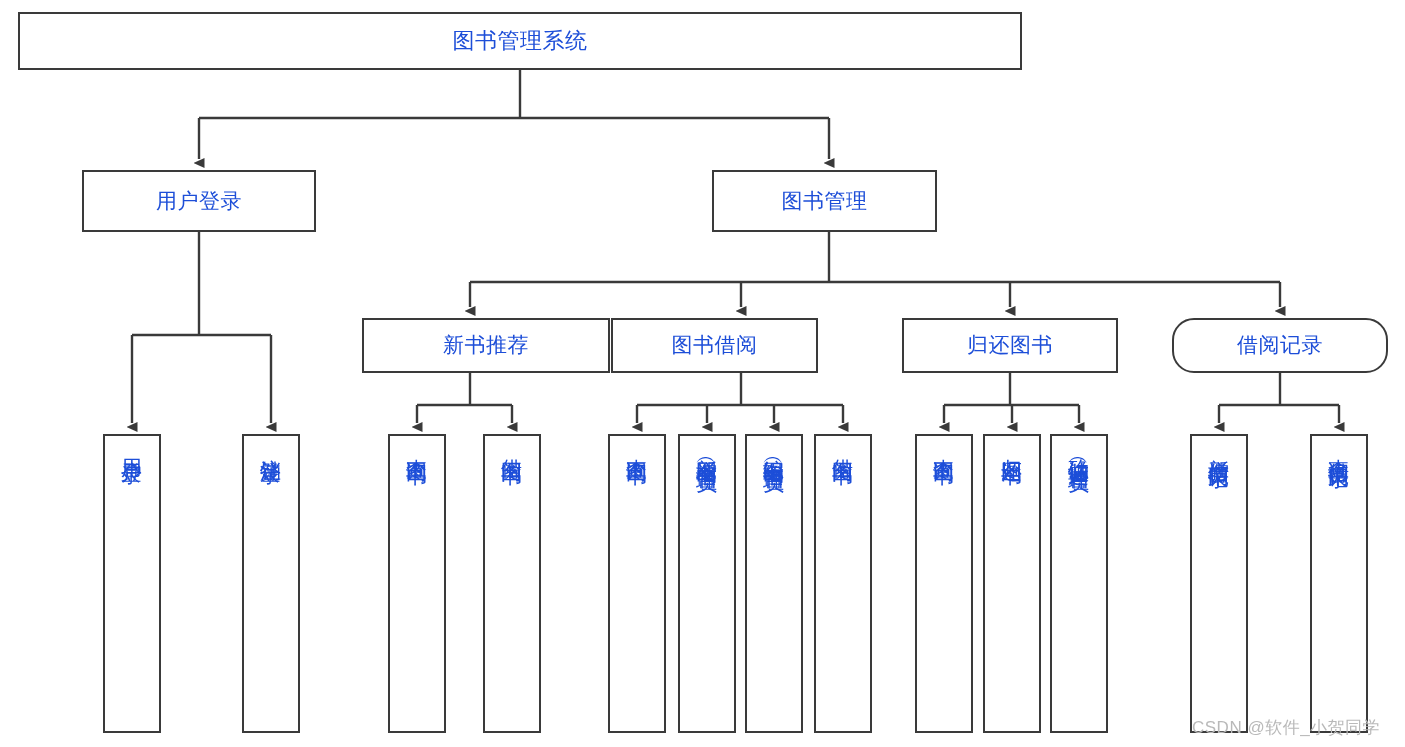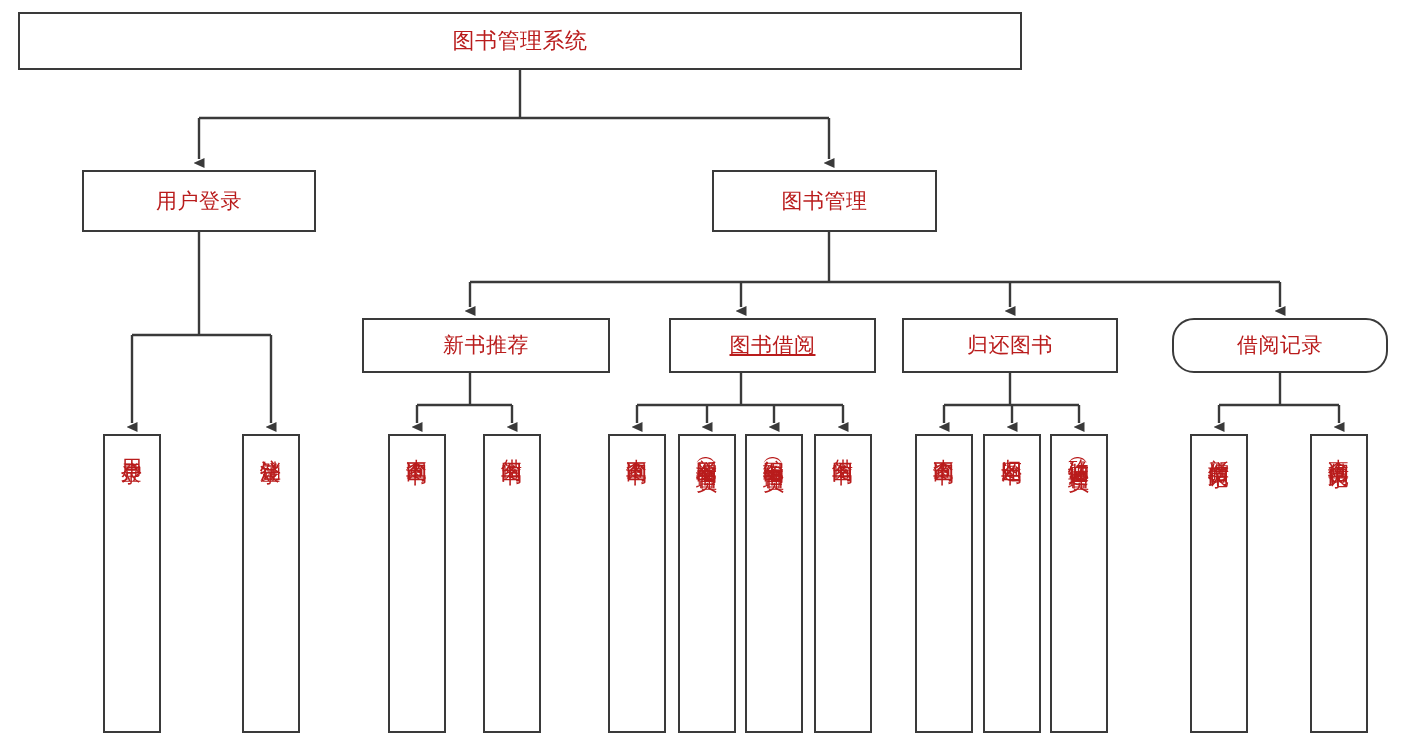--- a/index.html
+++ b/index.html
@@ -27,21 +27,21 @@
     pointer-events: none;
   }
   .node {
     position: absolute;
     box-sizing: border-box;
     background: #ffffff;
     border: 2px solid #3a3a3a;
     display: flex;
     align-items: center;
     justify-content: center;
-    color: #b91c1c;
+    color: #1d4ed8;
     line-height: 1.18;
     z-index: 2;
   }
   .node .node-label {
     display: block;
     text-align: center;
     white-space: pre-line;
   }
   .node.horizontal .node-label {
     font-size: 21px;
@@ -126,21 +126,21 @@
       </div>
       <div class="node horizontal" style="left: 82px; top: 170px; width: 234px; height: 62px;">
         <span class="node-label">用户登录</span>
       </div>
       <div class="node horizontal" style="left: 712px; top: 170px; width: 225px; height: 62px;">
         <span class="node-label">图书管理</span>
       </div>
       <div class="node horizontal" style="left: 362px; top: 318px; width: 248px; height: 55px;">
         <span class="node-label">新书推荐</span>
       </div>
-      <div class="node horizontal" style="left: 669px; top: 318px; width: 207px; height: 55px; text-decoration: underline;">
+      <div class="node horizontal" style="left: 611px; top: 318px; width: 207px; height: 55px;">
         <span class="node-label">图书借阅</span>
       </div>
       <div class="node horizontal" style="left: 902px; top: 318px; width: 216px; height: 55px;">
         <span class="node-label">归还图书</span>
       </div>
       <div class="node horizontal" style="left: 1172px; top: 318px; width: 216px; height: 55px; border-radius: 22px;">
         <span class="node-label">借阅记录</span>
       </div>
       <div class="node vertical" style="left: 103px; top: 434px; width: 58px; height: 299px;">
         <span class="node-label">用户登录</span>
@@ -176,14 +176,15 @@
         <span class="node-label">确认归还（管理员）</span>
       </div>
       <div class="node vertical" style="left: 1190px; top: 434px; width: 58px; height: 299px;">
         <span class="node-label">新增借阅记录</span>
       </div>
       <div class="node vertical" style="left: 1310px; top: 434px; width: 58px; height: 299px;">
         <span class="node-label">查询借阅记录</span>
       </div>
     </div>
 
+  <div class="watermark" style="left:1192px; top:716px;">CSDN @软件_小贺同学</div>
 
 </div>
 
 </body></html>

